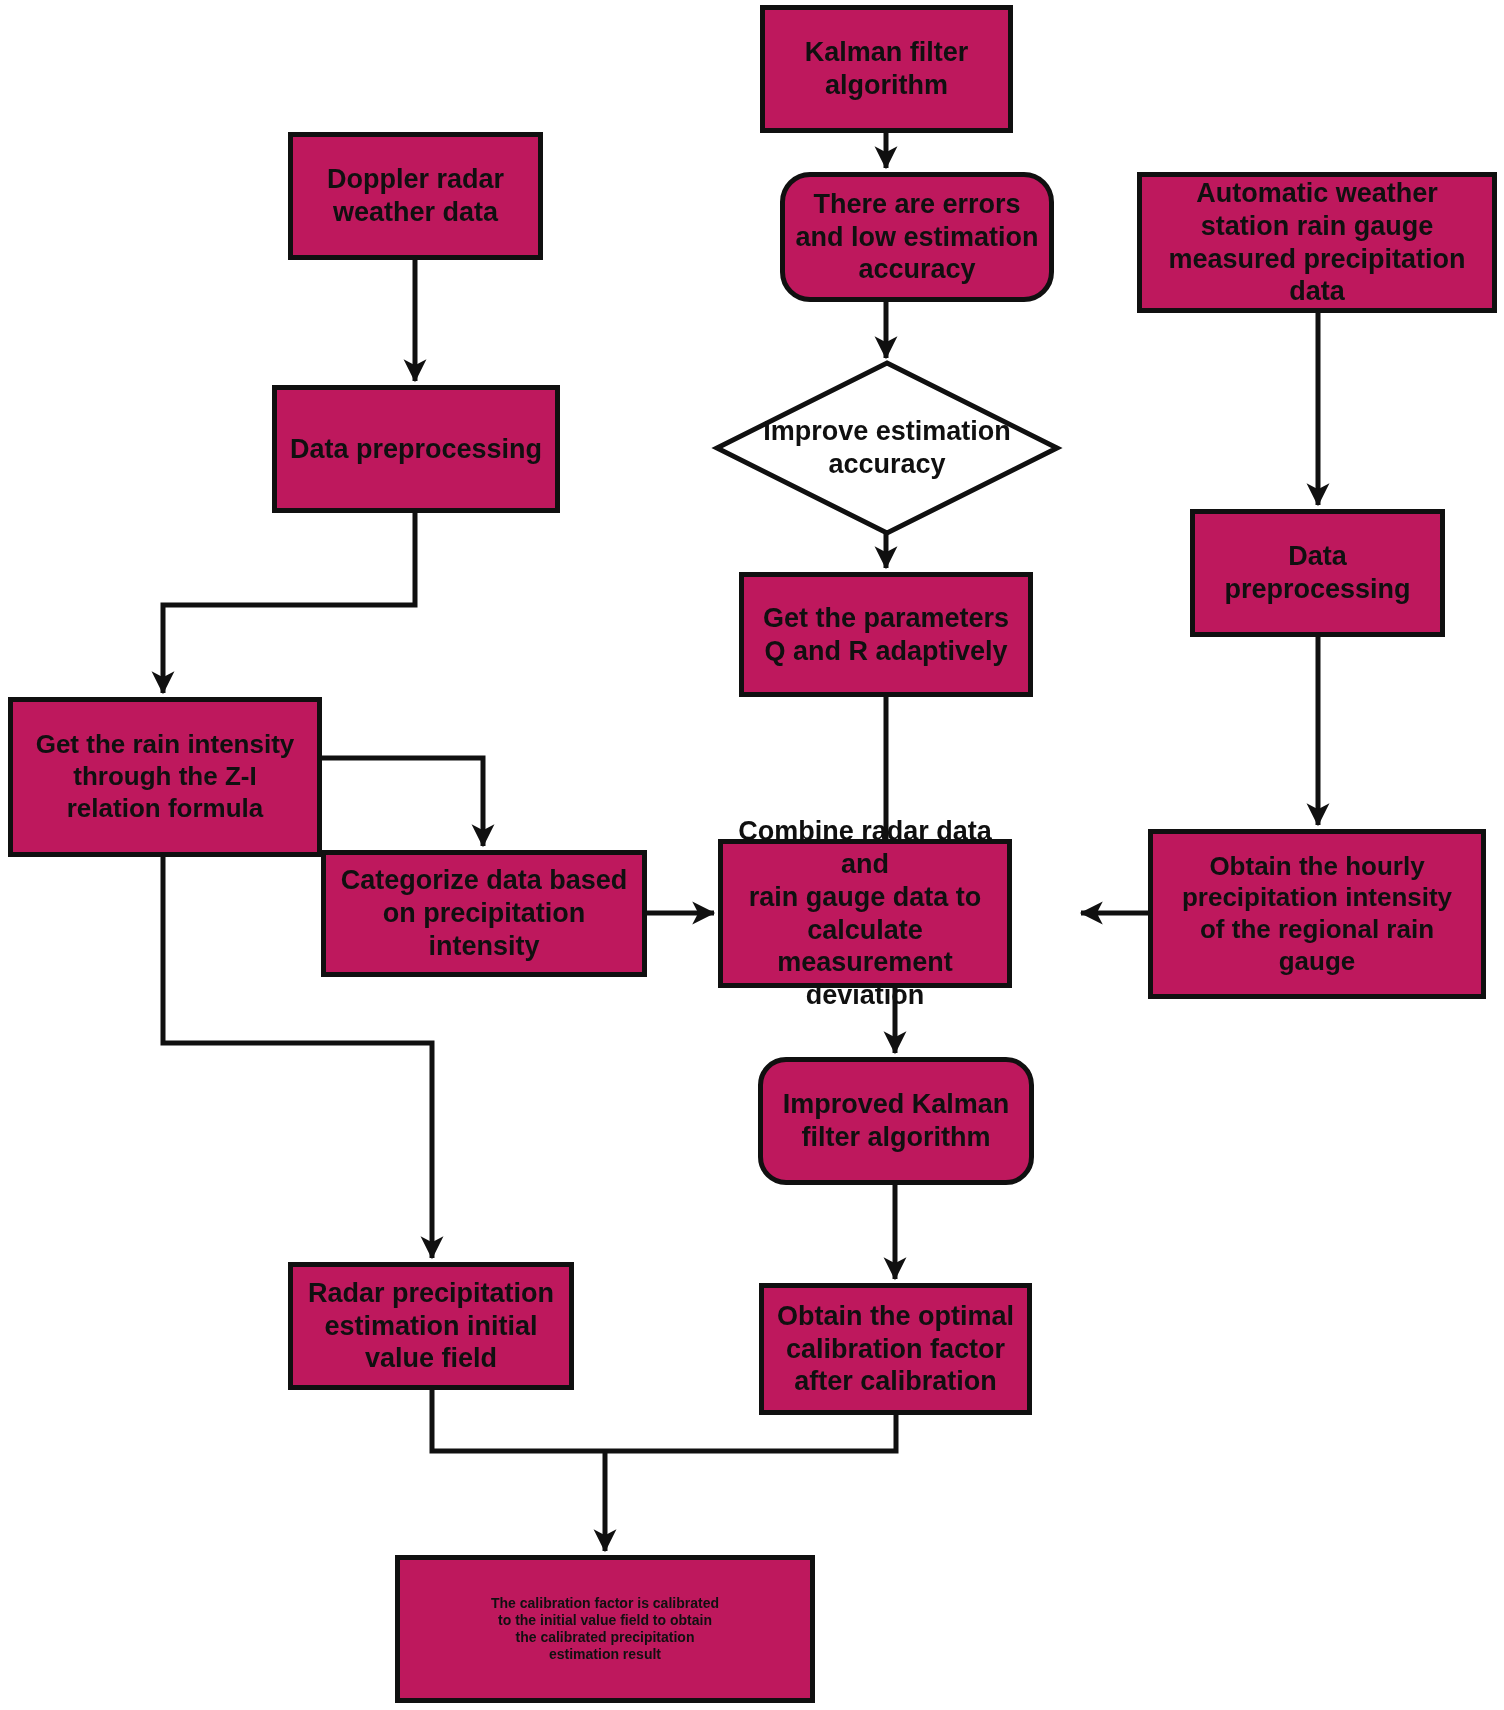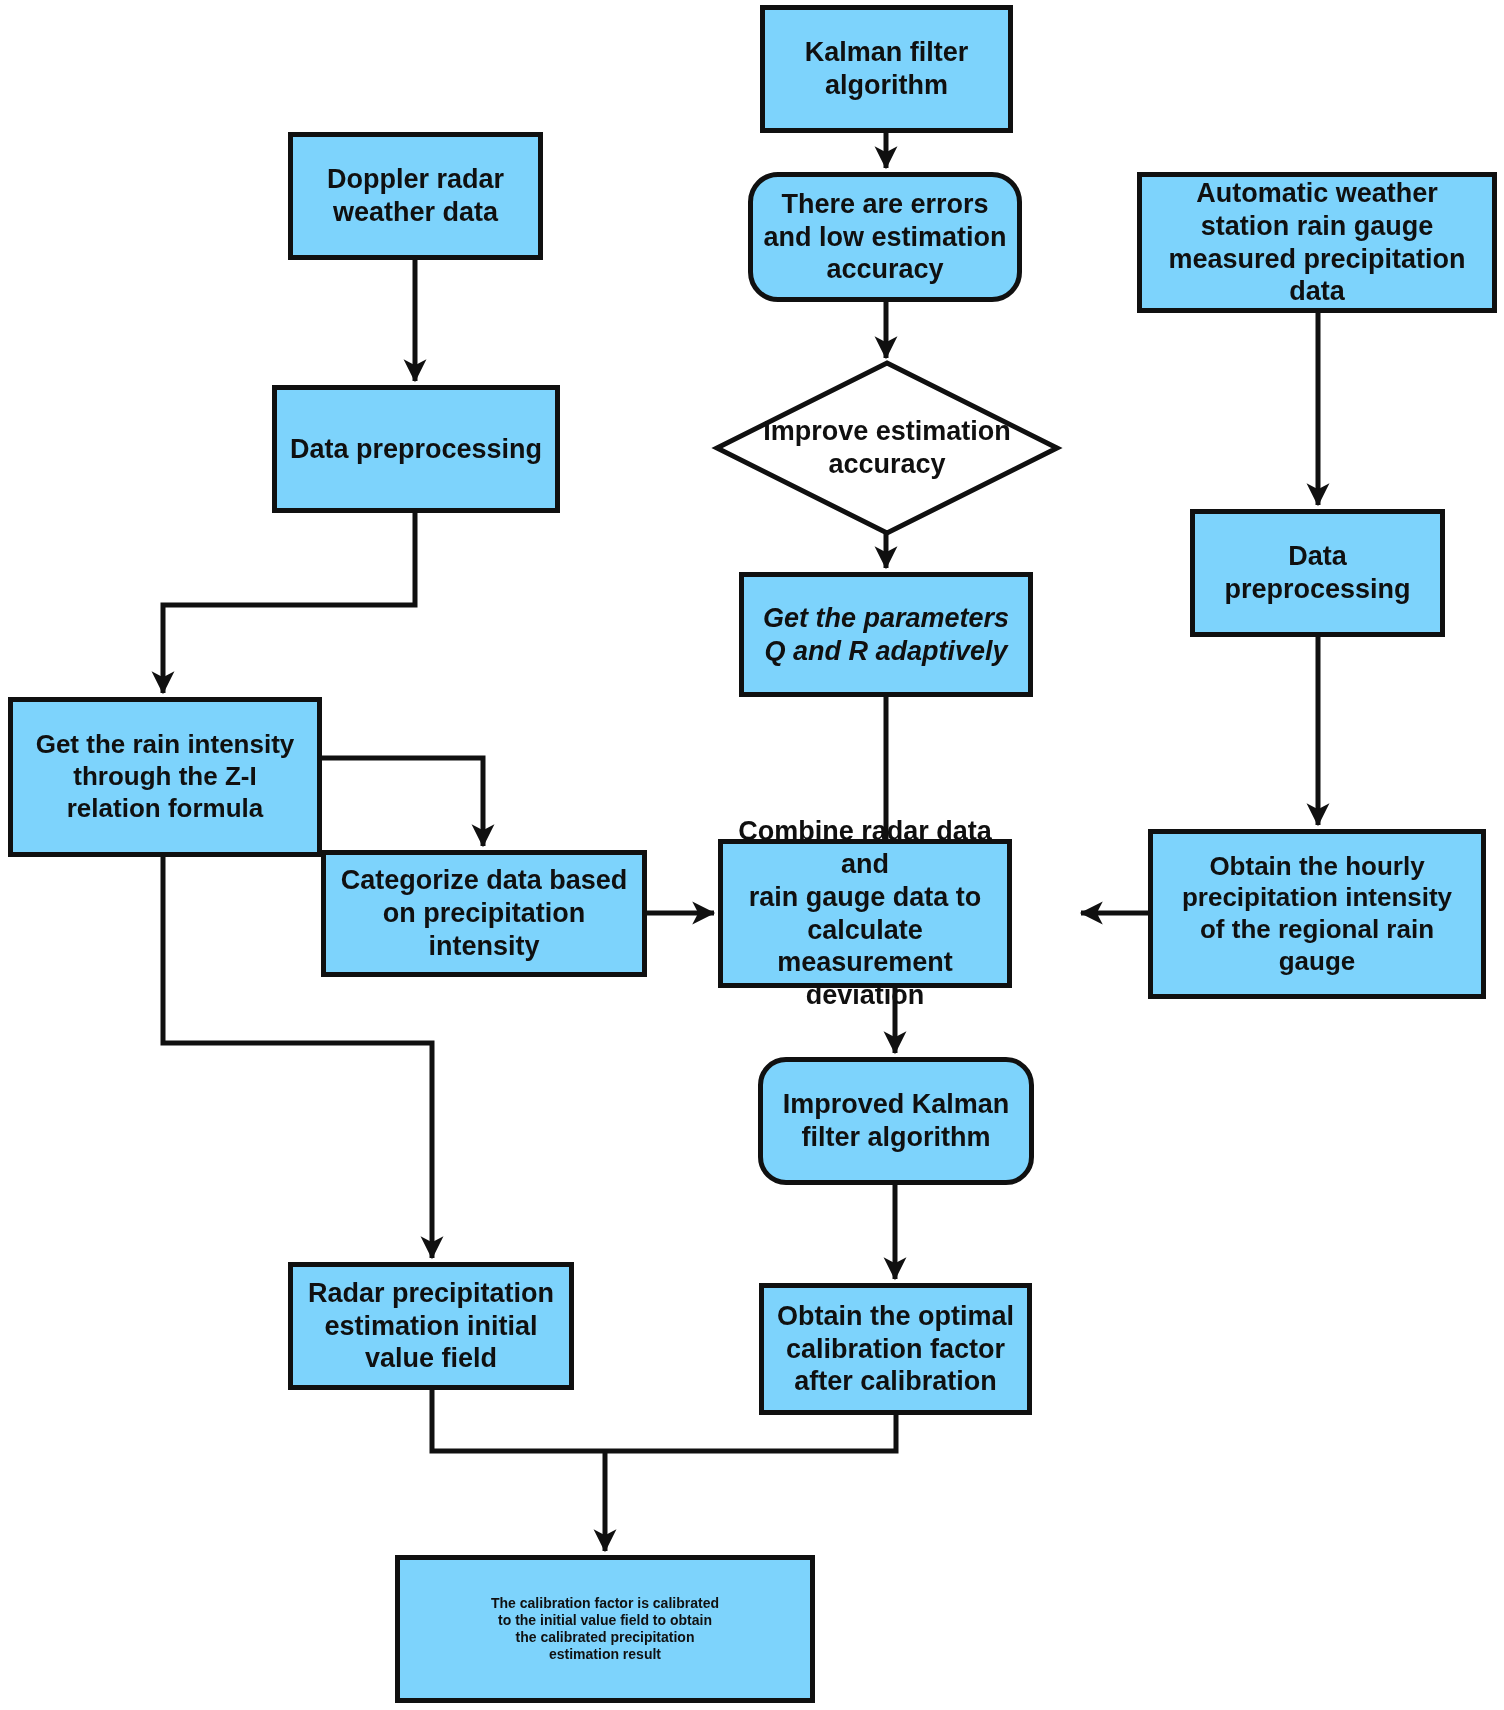--- a/index.html
+++ b/index.html
@@ -17,32 +17,32 @@
   }
   #wires {
     position: absolute;
     left: 0; top: 0;
     width: 1504px;
     height: 1710px;
   }
   .node {
     position: absolute;
     box-sizing: border-box;
-    background: #7dd3fc;
+    background: #be185d;
     border: 5px solid #101010;
     display: flex;
     align-items: center;
     justify-content: center;
     text-align: center;
     font-weight: bold;
     font-size: 27px;
     line-height: 1.22;
     padding: 4px 10px;
   }
-  .terminator { border-radius: 30px; }
+  .terminator { border-radius: 30px; margin-left: 32px; }
   .decision {
     border: none;
     background: transparent;
     padding: 0;
   }
   .lbl { white-space: pre-line; }
   .fs26 { font-size: 26px; }
   .fs22 { font-size: 14px; }
   path.wire, polygon.shape {
     stroke: #101010;
@@ -113,21 +113,21 @@
   <div class="node decision" style="left:717px; top:363px; width:340px; height:170px;">
     <span class="lbl">Improve estimation
 accuracy</span>
   </div>
 
   <div class="node" style="left:1190px; top:509px; width:255px; height:128px;">
     <span class="lbl">Data
 preprocessing</span>
   </div>
 
-  <div class="node" style="left:739px; top:572px; width:294px; height:125px;font-style:italic;">
+  <div class="node" style="left:739px; top:572px; width:294px; height:125px;">
     <span class="lbl">Get the parameters
 Q and R adaptively</span>
   </div>
 
   <div class="node fs26" style="left:8px; top:697px; width:314px; height:160px;">
     <span class="lbl">Get the rain intensity
 through the Z-I
 relation formula</span>
   </div>
 

